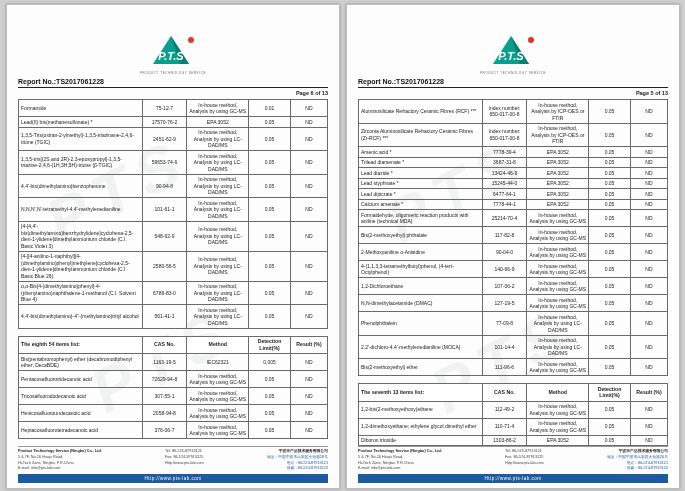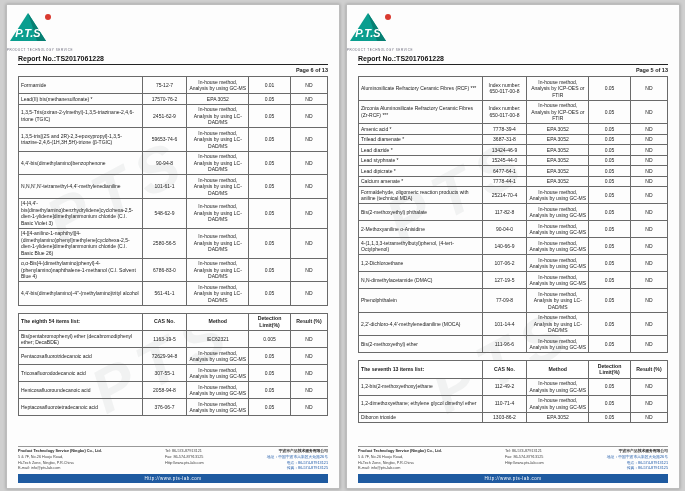--- a/index.html
+++ b/index.html
@@ -19,21 +19,21 @@
   #sheet-right{left:346px;}
 
   .wm{
     position:absolute;font-size:62px;font-weight:bold;font-style:italic;
     color:rgba(120,132,138,.09);transform:rotate(-28deg);
     letter-spacing:10px;pointer-events:none;z-index:0;user-select:none;
   }
   .wm1{top:150px;left:35px;}
   .wm2{top:320px;left:80px;}
 
-  .logo{padding-top:6px;position:relative;z-index:1;}
+  .logo{text-align:center;padding-top:6px;position:relative;z-index:1;margin-top:23px;}
   .logo-tag{font-size:3px;color:#667;letter-spacing:.6px;margin-top:1px;}
 
   .report-no{
     font-size:7px;font-weight:bold;color:#111;
     margin:3px 11px 0;padding-bottom:2px;border-bottom:1.5px solid #222;
     position:relative;z-index:1;
   }
   .page-label{
     font-size:5.5px;font-weight:bold;color:#222;text-align:right;
     margin:2px 11px 3px;position:relative;z-index:1;

